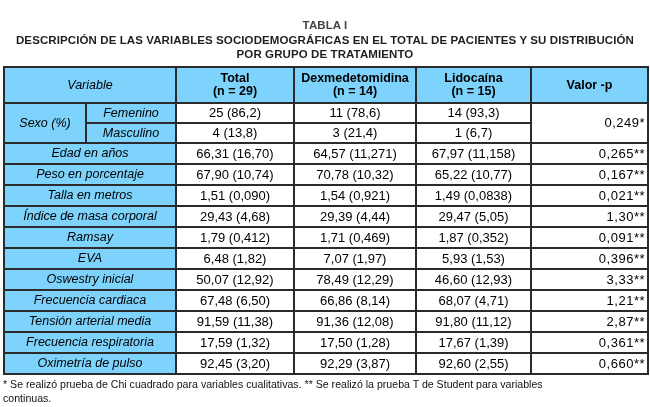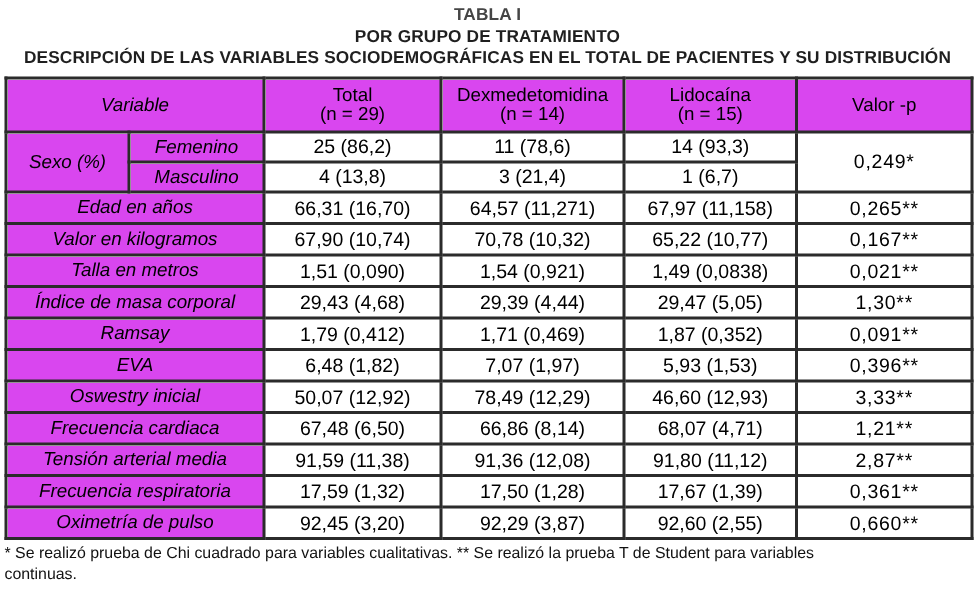--- a/index.html
+++ b/index.html
@@ -7,21 +7,21 @@
     width:650px;height:407px;
     font-family:"Liberation Sans", sans-serif;
     color:#000;
     overflow:hidden;
   }
   .titles{
     text-align:center;
     font-weight:bold;
     font-size:11.5px;
     line-height:1.28;
-    padding-top:3px;
+    padding-top:18px;
     color:#1f1f1f;
     letter-spacing:0.1px;
   }
   .titles .t1{color:#454545;}
   table{
     border-collapse:collapse;
     table-layout:fixed;
     width:644px;
     margin:4px 3px 0 3px;
   }
@@ -31,41 +31,41 @@
     vertical-align:middle;
     padding:0 2px;
     font-size:13px;
     font-weight:normal;
     line-height:1.05;
     white-space:nowrap;
     overflow:hidden;
     height:19px;
   }
   thead th{height:34px;font-size:12.5px;}
-  .gray{background:#d946ef;}
+  .gray{background:#7dd3fc;}
   .ital{font-style:italic;font-size:12.5px;}
-  .bold{font-weight:normal;margin-left:28px;}
+  .bold{font-weight:bold;margin-left:28px;}
   .hdr-n{display:block;text-align:center;}
   .sexo-sub td{height:18px;}
-  .pval{letter-spacing:0.5px;}
+  .pval{letter-spacing:0.5px;text-align:right;}
   .footnote{
     font-size:10.6px;
     line-height:1.26;
     padding:3px 2px 0 3px;
     color:#111;
     text-align:left;
   }
 </style>
 </head>
 <body>
 
 <div class="titles">
   <div class="t1">TABLA I</div>
+  <div>DESCRIPCIÓN DE LAS VARIABLES SOCIODEMOGRÁFICAS EN EL TOTAL DE PACIENTES Y SU DISTRIBUCIÓN</div>
   <div>POR GRUPO DE TRATAMIENTO</div>
-  <div>DESCRIPCIÓN DE LAS VARIABLES SOCIODEMOGRÁFICAS EN EL TOTAL DE PACIENTES Y SU DISTRIBUCIÓN</div>
 </div>
 
 <table>
   <colgroup>
     <col style="width:82px">
       <col style="width:90px">
       <col style="width:118px">
     <col style="width:122px">
       <col style="width:115px">
       <col style="width:117px">
@@ -105,21 +105,21 @@
     </tr>
 
     <tr>
       <td colspan="2" class="gray ital">Edad en años</td>
       <td>66,31 (16,70)</td>
       <td>64,57 (11,271)</td>
       <td>67,97 (11,158)</td>
       <td class="pval">0,265**</td>
     </tr>
     <tr>
-      <td colspan="2" class="gray ital">Valor en kilogramos</td>
+      <td colspan="2" class="gray ital">Peso en porcentaje</td>
       <td>67,90 (10,74)</td>
       <td>70,78 (10,32)</td>
       <td>65,22 (10,77)</td>
       <td class="pval">0,167**</td>
     </tr>
     <tr>
       <td colspan="2" class="gray ital">Talla en metros</td>
       <td>1,51 (0,090)</td>
       <td>1,54 (0,921)</td>
       <td>1,49 (0,0838)</td>

